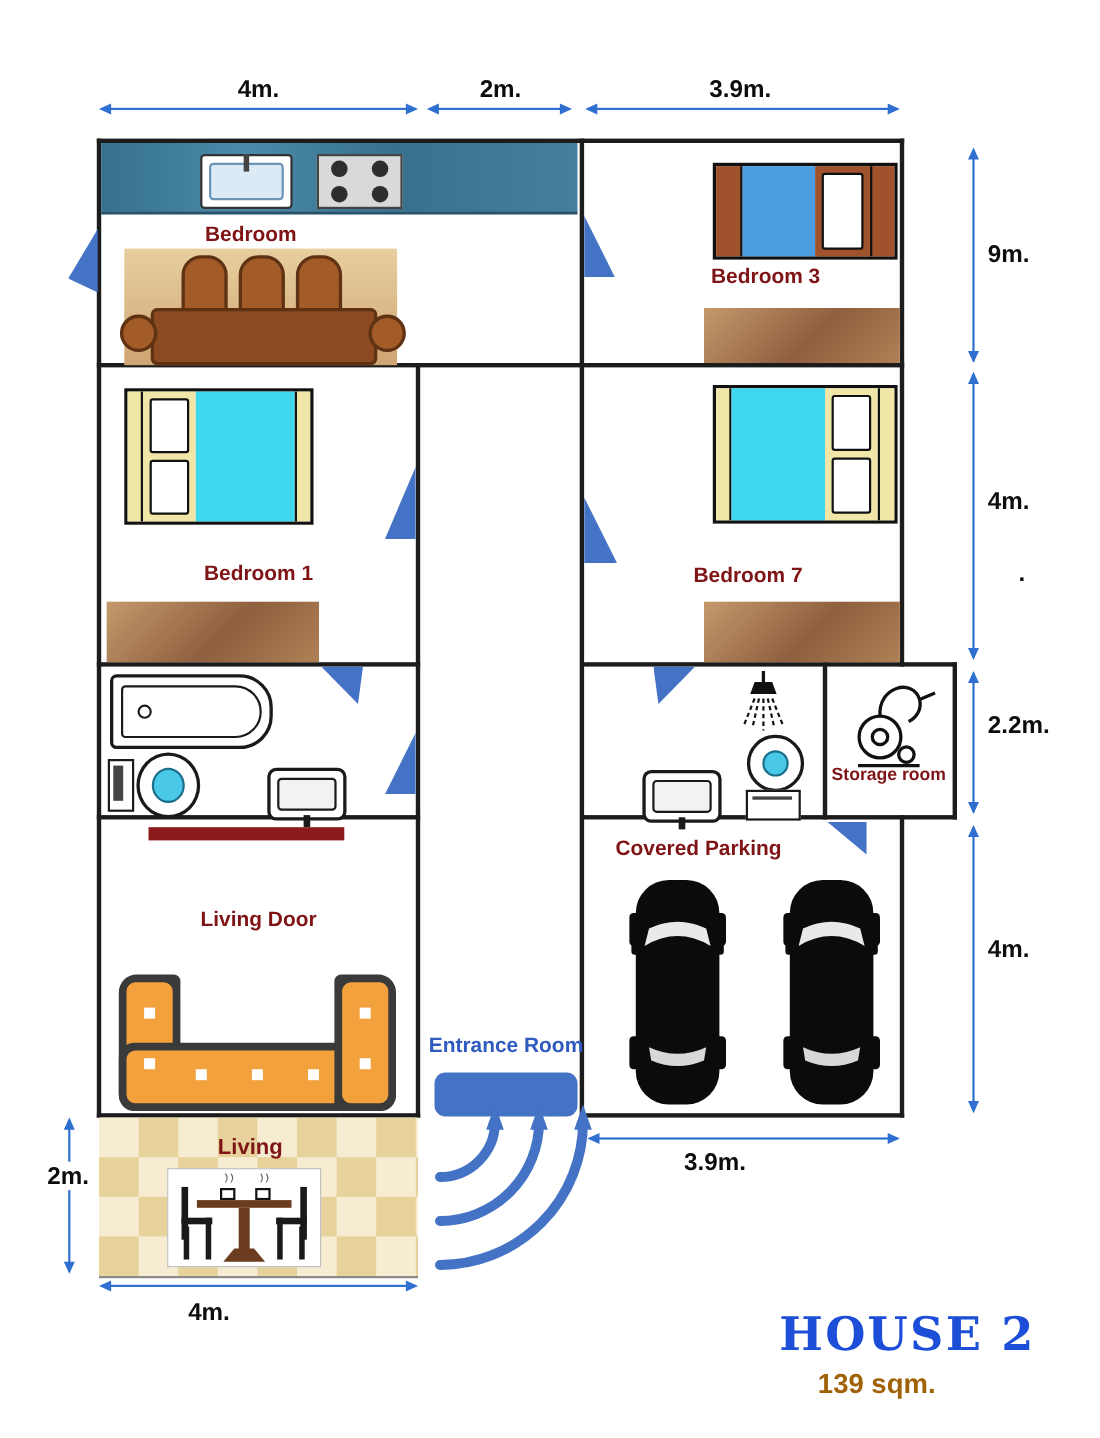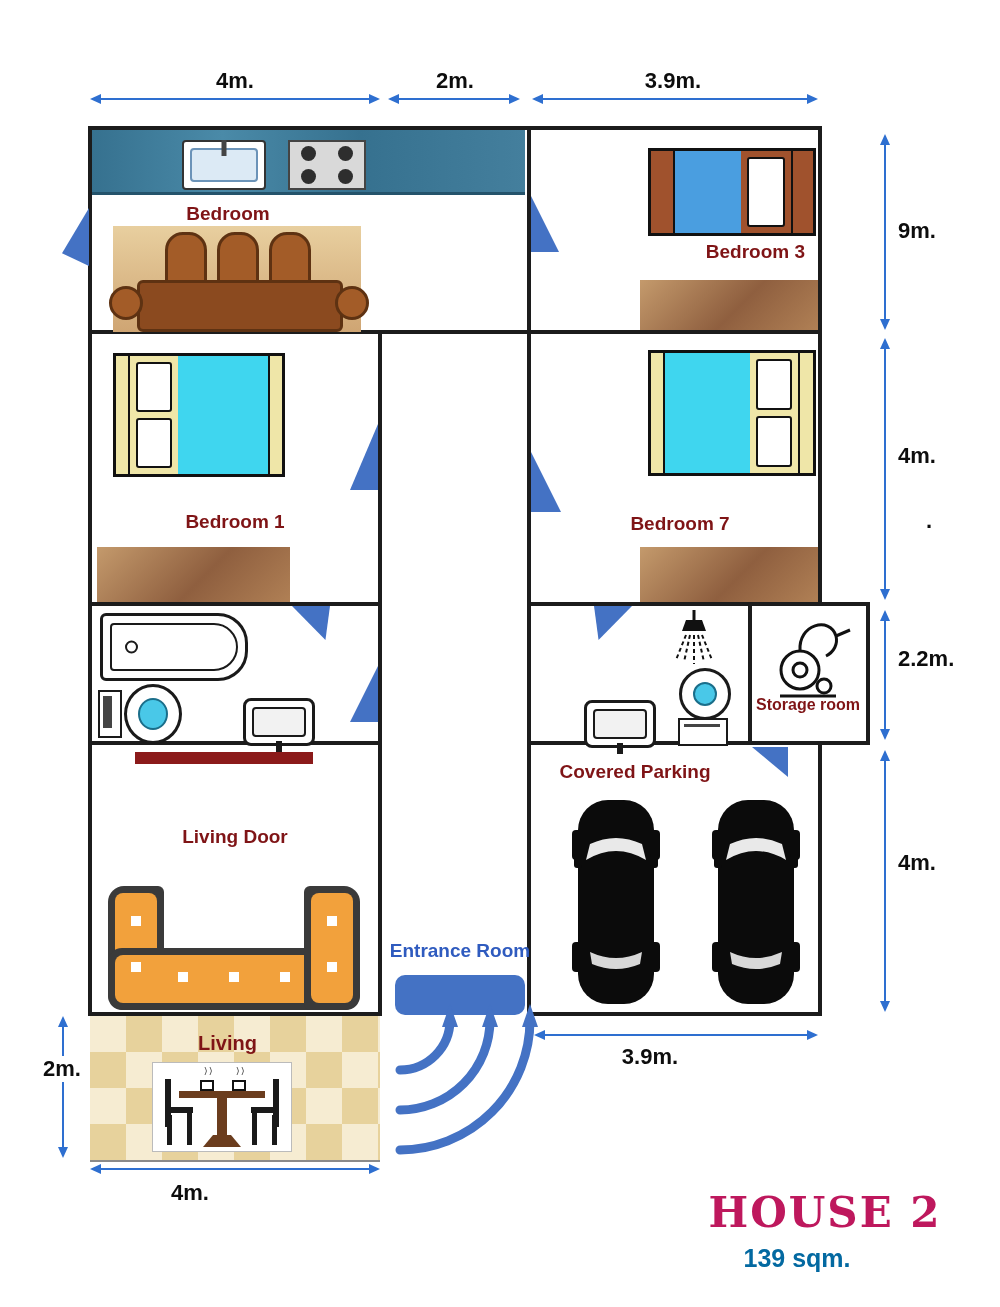--- a/index.html
+++ b/index.html
@@ -99,23 +99,23 @@
      background-size:72px 72px;border-bottom:2px solid #8a8a8a;}
   .vtable-box{position:absolute;left:62px;top:46px;width:138px;height:88px;
      background:#fff;border:1px solid #bbb;}
 
   .entrance-door{position:absolute;left:395px;top:975px;width:130px;height:40px;
      background:#4472c4;border-radius:10px;}
   .entrance-label{position:absolute;left:378px;top:940px;width:164px;text-align:center;
      color:#2f5bbf;font-weight:bold;font-size:19px;}
 
   .title{position:absolute;left:700px;top:1188px;width:250px;text-align:center;
-     font-family:"DejaVu Serif",serif;font-weight:bold;font-size:42px;color:#be185d;letter-spacing:2px;}
+     font-family:"DejaVu Serif",serif;font-weight:bold;font-size:42px;color:#1d4ed8;letter-spacing:2px;}
   .subtitle{position:absolute;left:712px;top:1244px;width:170px;text-align:center;
-     font-weight:bold;font-size:25px;color:#0369a1;}
+     font-weight:bold;font-size:25px;color:#a16207;}
 
   svg{display:block;}
 </style>
 </head>
 <body>
 
 <div class="canvas">
 
   <div class="wall" style="left:88px;top:126px;width:734px;height:4px;"></div>
   <div class="wall" style="left:88px;top:126px;width:4px;height:890px;"></div>
@@ -156,21 +156,21 @@
   </div>
 
   <div class="bed" style="left:648px;top:148px;width:168px;height:88px;">
     <div class="frame brown" style="width:22px;"></div>
     <div class="mattress blue" style="flex:1;"></div>
     <div class="pillows brown" style="width:50px;">
       <div class="pillow"></div>
     </div>
     <div class="frame brown last" style="width:20px;"></div>
   </div>
-  <div class="room-label" style="left:625px;top:241px;width:180px;text-align:right;">Bedroom 3</div>
+  <div class="room-label" style="left:606px;top:241px;width:180px;">Bedroom 3</div>
   <div class="rug" style="left:640px;top:280px;width:178px;height:50px;"></div>
 
   <div class="bed" style="left:113px;top:353px;width:172px;height:124px;">
     <div class="frame" style="width:12px;"></div>
     <div class="pillows" style="width:48px;">
       <div class="pillow"></div>
         <div class="pillow"></div>
     </div>
     <div class="mattress" style="flex:1;"></div>
     <div class="frame last" style="width:12px;"></div>

